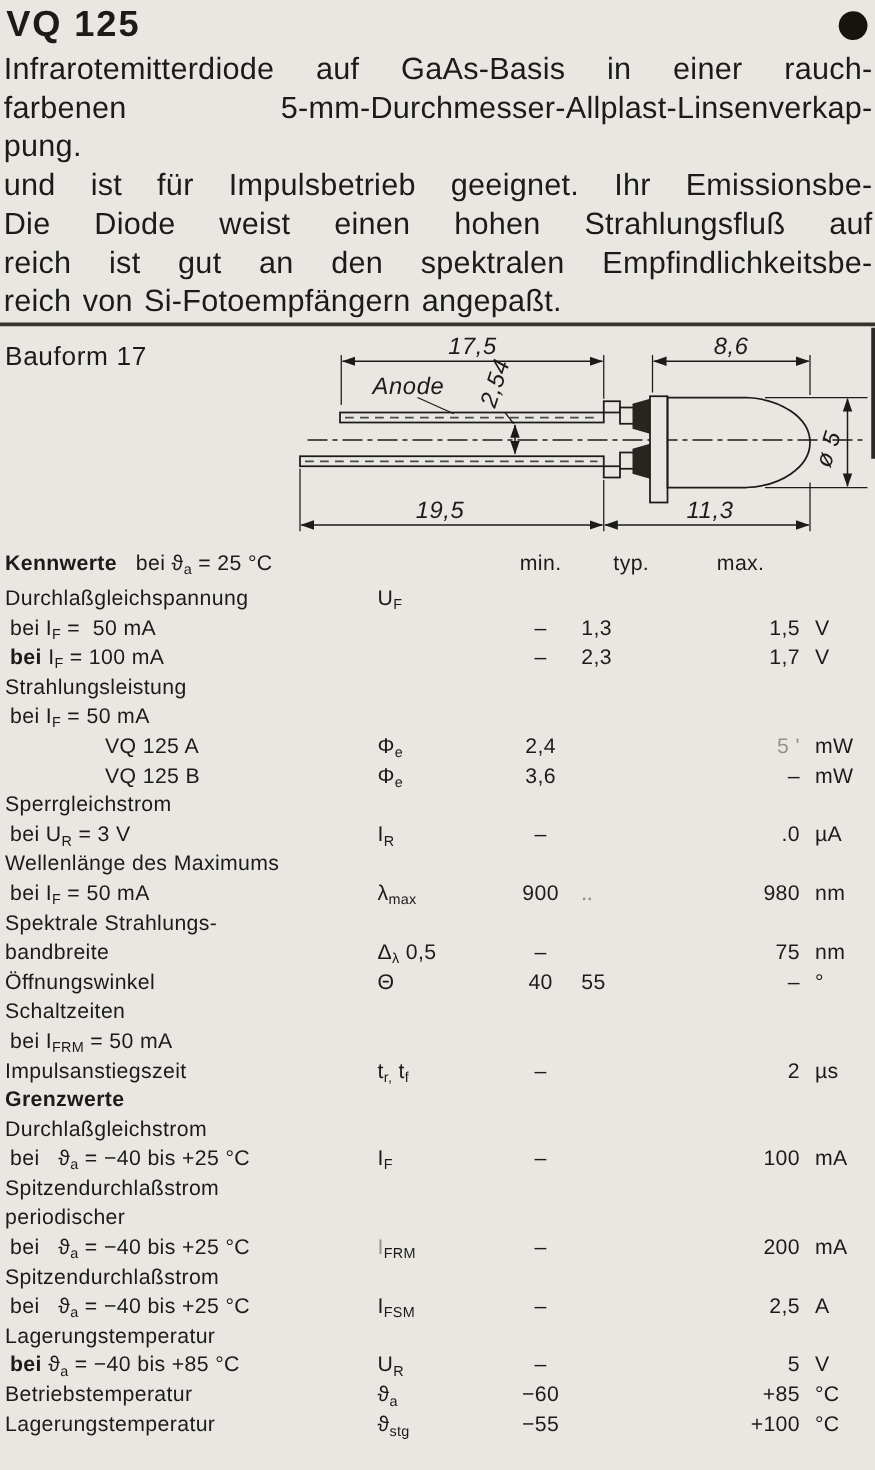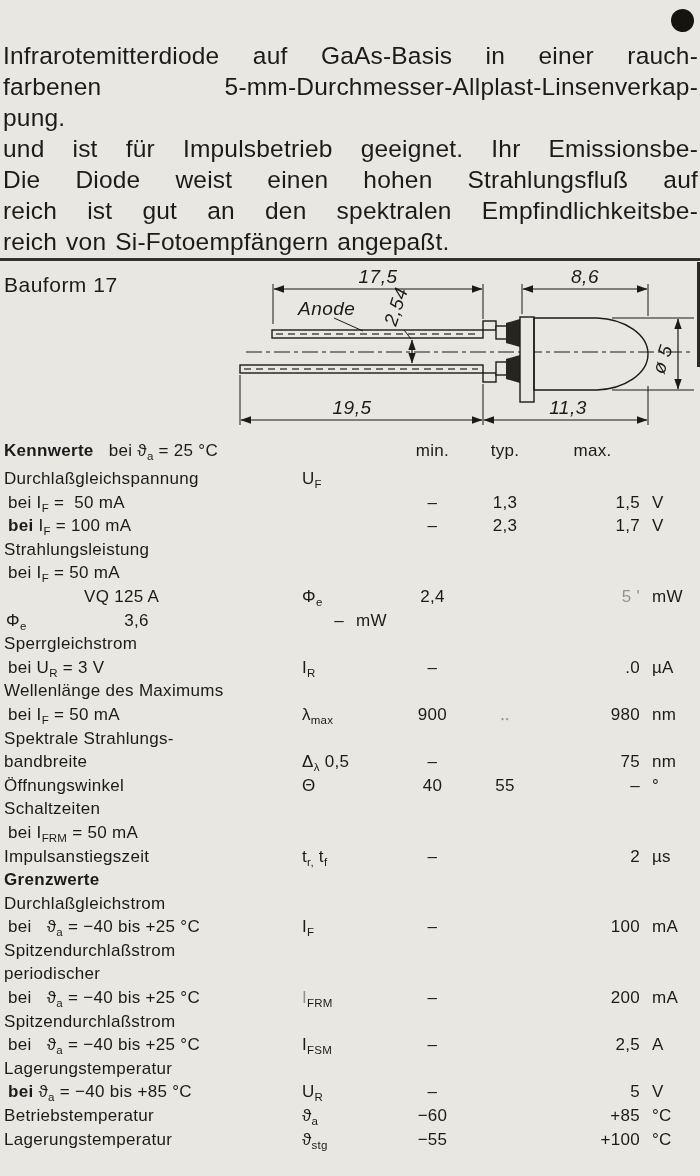--- a/index.html
+++ b/index.html
@@ -28,21 +28,21 @@
     position:absolute;left:0;top:437px;width:651px;
     font-size:17px;letter-spacing:.3px;
   }
   .trow{display:flex;height:23.6px;line-height:23.6px;white-space:pre;align-items:baseline}
   .trow.head{height:30px;line-height:28px}
   .lab{flex:0 0 296px;padding-left:4px;box-sizing:border-box;overflow:hidden}
   .lab.ind1{padding-left:8px}
   .lab.ind2{padding-left:84px}
   .sym{flex:0 0 104px;padding-left:6px;box-sizing:border-box}
   .cmin{flex:0 0 65px;text-align:center}
-  .ctyp{flex:0 0 80px;text-align:center}
+  .ctyp{flex:0 0 80px;text-align:left}
   .cmax{flex:0 0 95px;text-align:right}
   .cunit{flex:0 0 60px;padding-left:12px;box-sizing:border-box;text-align:left}
   .head .cmin,.head .ctyp,.head .cmax{text-align:center}
   sub{font-size:11.5px;vertical-align:-3.5px;letter-spacing:.2px}
   .b{font-weight:bold}
   .fd{opacity:.42}
   
   .st{stroke:#1c1b19;fill:none;stroke-width:1.4}
   .stf{stroke:#1c1b19;fill:#e9e7e2;stroke-width:1.4}
   .ext{stroke:#1c1b19;fill:none;stroke-width:1}
@@ -52,20 +52,21 @@
   .blob{fill:#26251f;stroke:none}
   svg text{font-family:"Liberation Sans",sans-serif;fill:#1c1b19}
   .dim{font-style:italic;font-size:19px;letter-spacing:.5px}
   .blabel{font-size:21px;letter-spacing:.5px}
 </style>
 </head>
 <body>
 
 <div class="page">
 
+  <h1 class="title">VQ 125</h1>
   <div class="punch"></div>
 
   <div class="intro">
       <div class="iline just">Infrarotemitterdiode auf GaAs-Basis in einer rauch-</div>
       <div class="iline just">farbenen 5-mm-Durchmesser-Allplast-Linsenverkap-</div>
       <div class="iline">pung.</div>
       <div class="iline just">und ist für Impulsbetrieb geeignet. Ihr Emissionsbe-</div>
       <div class="iline just">Die Diode weist einen hohen Strahlungsfluß auf</div>
       <div class="iline just">reich ist gut an den spektralen Empfindlichkeitsbe-</div>
       <div class="iline">reich von Si-Fotoempfängern angepaßt.</div>
@@ -141,21 +142,21 @@
       <span class="ctyp">typ.</span>
       <span class="cmax">max.</span>
       <span class="cunit"></span>
     </div>
   <div class="trow"><span class="lab"><span>Durchlaßgleichspannung</span></span><span class="sym"><span>U</span><sub>F</sub></span><span class="cmin"></span><span class="ctyp"></span><span class="cmax"></span><span class="cunit"></span></div>
       <div class="trow"><span class="lab ind1"><span>bei I</span><sub>F</sub><span> =  50 mA</span></span><span class="sym"></span><span class="cmin">–</span><span class="ctyp">1,3</span><span class="cmax">1,5</span><span class="cunit">V</span></div>
       <div class="trow"><span class="lab ind1"><span class="b">bei </span><span>I</span><sub>F</sub><span> = 100 mA</span></span><span class="sym"></span><span class="cmin">–</span><span class="ctyp">2,3</span><span class="cmax">1,7</span><span class="cunit">V</span></div>
       <div class="trow"><span class="lab"><span>Strahlungsleistung</span></span><span class="sym"></span><span class="cmin"></span><span class="ctyp"></span><span class="cmax"></span><span class="cunit"></span></div>
       <div class="trow"><span class="lab ind1"><span>bei I</span><sub>F</sub><span> = 50 mA</span></span><span class="sym"></span><span class="cmin"></span><span class="ctyp"></span><span class="cmax"></span><span class="cunit"></span></div>
       <div class="trow"><span class="lab ind2"><span>VQ 125 A</span></span><span class="sym"><span>Φ</span><sub>e</sub></span><span class="cmin">2,4</span><span class="ctyp"></span><span class="cmax fd">5 '</span><span class="cunit">mW</span></div>
-      <div class="trow"><span class="sym"><span>Φ</span><sub>e</sub></span><span class="cmin">3,6</span><span class="ctyp"></span><span class="cmax">–</span><span class="cunit">mW</span></div>
+      <div class="trow"><span class="lab ind2"><span>VQ 125 B</span></span><span class="sym"><span>Φ</span><sub>e</sub></span><span class="cmin">3,6</span><span class="ctyp"></span><span class="cmax">–</span><span class="cunit">mW</span></div>
       <div class="trow"><span class="lab"><span>Sperrgleichstrom</span></span><span class="sym"></span><span class="cmin"></span><span class="ctyp"></span><span class="cmax"></span><span class="cunit"></span></div>
       <div class="trow"><span class="lab ind1"><span>bei U</span><sub>R</sub><span> = 3 V</span></span><span class="sym"><span>I</span><sub>R</sub></span><span class="cmin">–</span><span class="ctyp"></span><span class="cmax">.0</span><span class="cunit">µA</span></div>
       <div class="trow"><span class="lab"><span>Wellenlänge des Maximums</span></span><span class="sym"></span><span class="cmin"></span><span class="ctyp"></span><span class="cmax"></span><span class="cunit"></span></div>
       <div class="trow"><span class="lab ind1"><span>bei I</span><sub>F</sub><span> = 50 mA</span></span><span class="sym"><span>λ</span><sub>max</sub></span><span class="cmin">900</span><span class="ctyp fd">‥</span><span class="cmax">980</span><span class="cunit">nm</span></div>
       <div class="trow"><span class="lab"><span>Spektrale Strahlungs-</span></span><span class="sym"></span><span class="cmin"></span><span class="ctyp"></span><span class="cmax"></span><span class="cunit"></span></div>
       <div class="trow"><span class="lab"><span>bandbreite</span></span><span class="sym"><span>Δ</span><sub>λ</sub><span> 0,5</span></span><span class="cmin">–</span><span class="ctyp"></span><span class="cmax">75</span><span class="cunit">nm</span></div>
       <div class="trow"><span class="lab"><span>Öffnungswinkel</span></span><span class="sym"><span>Θ</span></span><span class="cmin">40</span><span class="ctyp">55</span><span class="cmax">–</span><span class="cunit">°</span></div>
       <div class="trow"><span class="lab"><span>Schaltzeiten</span></span><span class="sym"></span><span class="cmin"></span><span class="ctyp"></span><span class="cmax"></span><span class="cunit"></span></div>
       <div class="trow"><span class="lab ind1"><span>bei I</span><sub>FRM</sub><span> = 50 mA</span></span><span class="sym"></span><span class="cmin"></span><span class="ctyp"></span><span class="cmax"></span><span class="cunit"></span></div>
       <div class="trow"><span class="lab"><span>Impulsanstiegszeit</span></span><span class="sym"><span>t</span><sub>r,</sub><span> t</span><sub>f</sub></span><span class="cmin">–</span><span class="ctyp"></span><span class="cmax">2</span><span class="cunit">µs</span></div>

